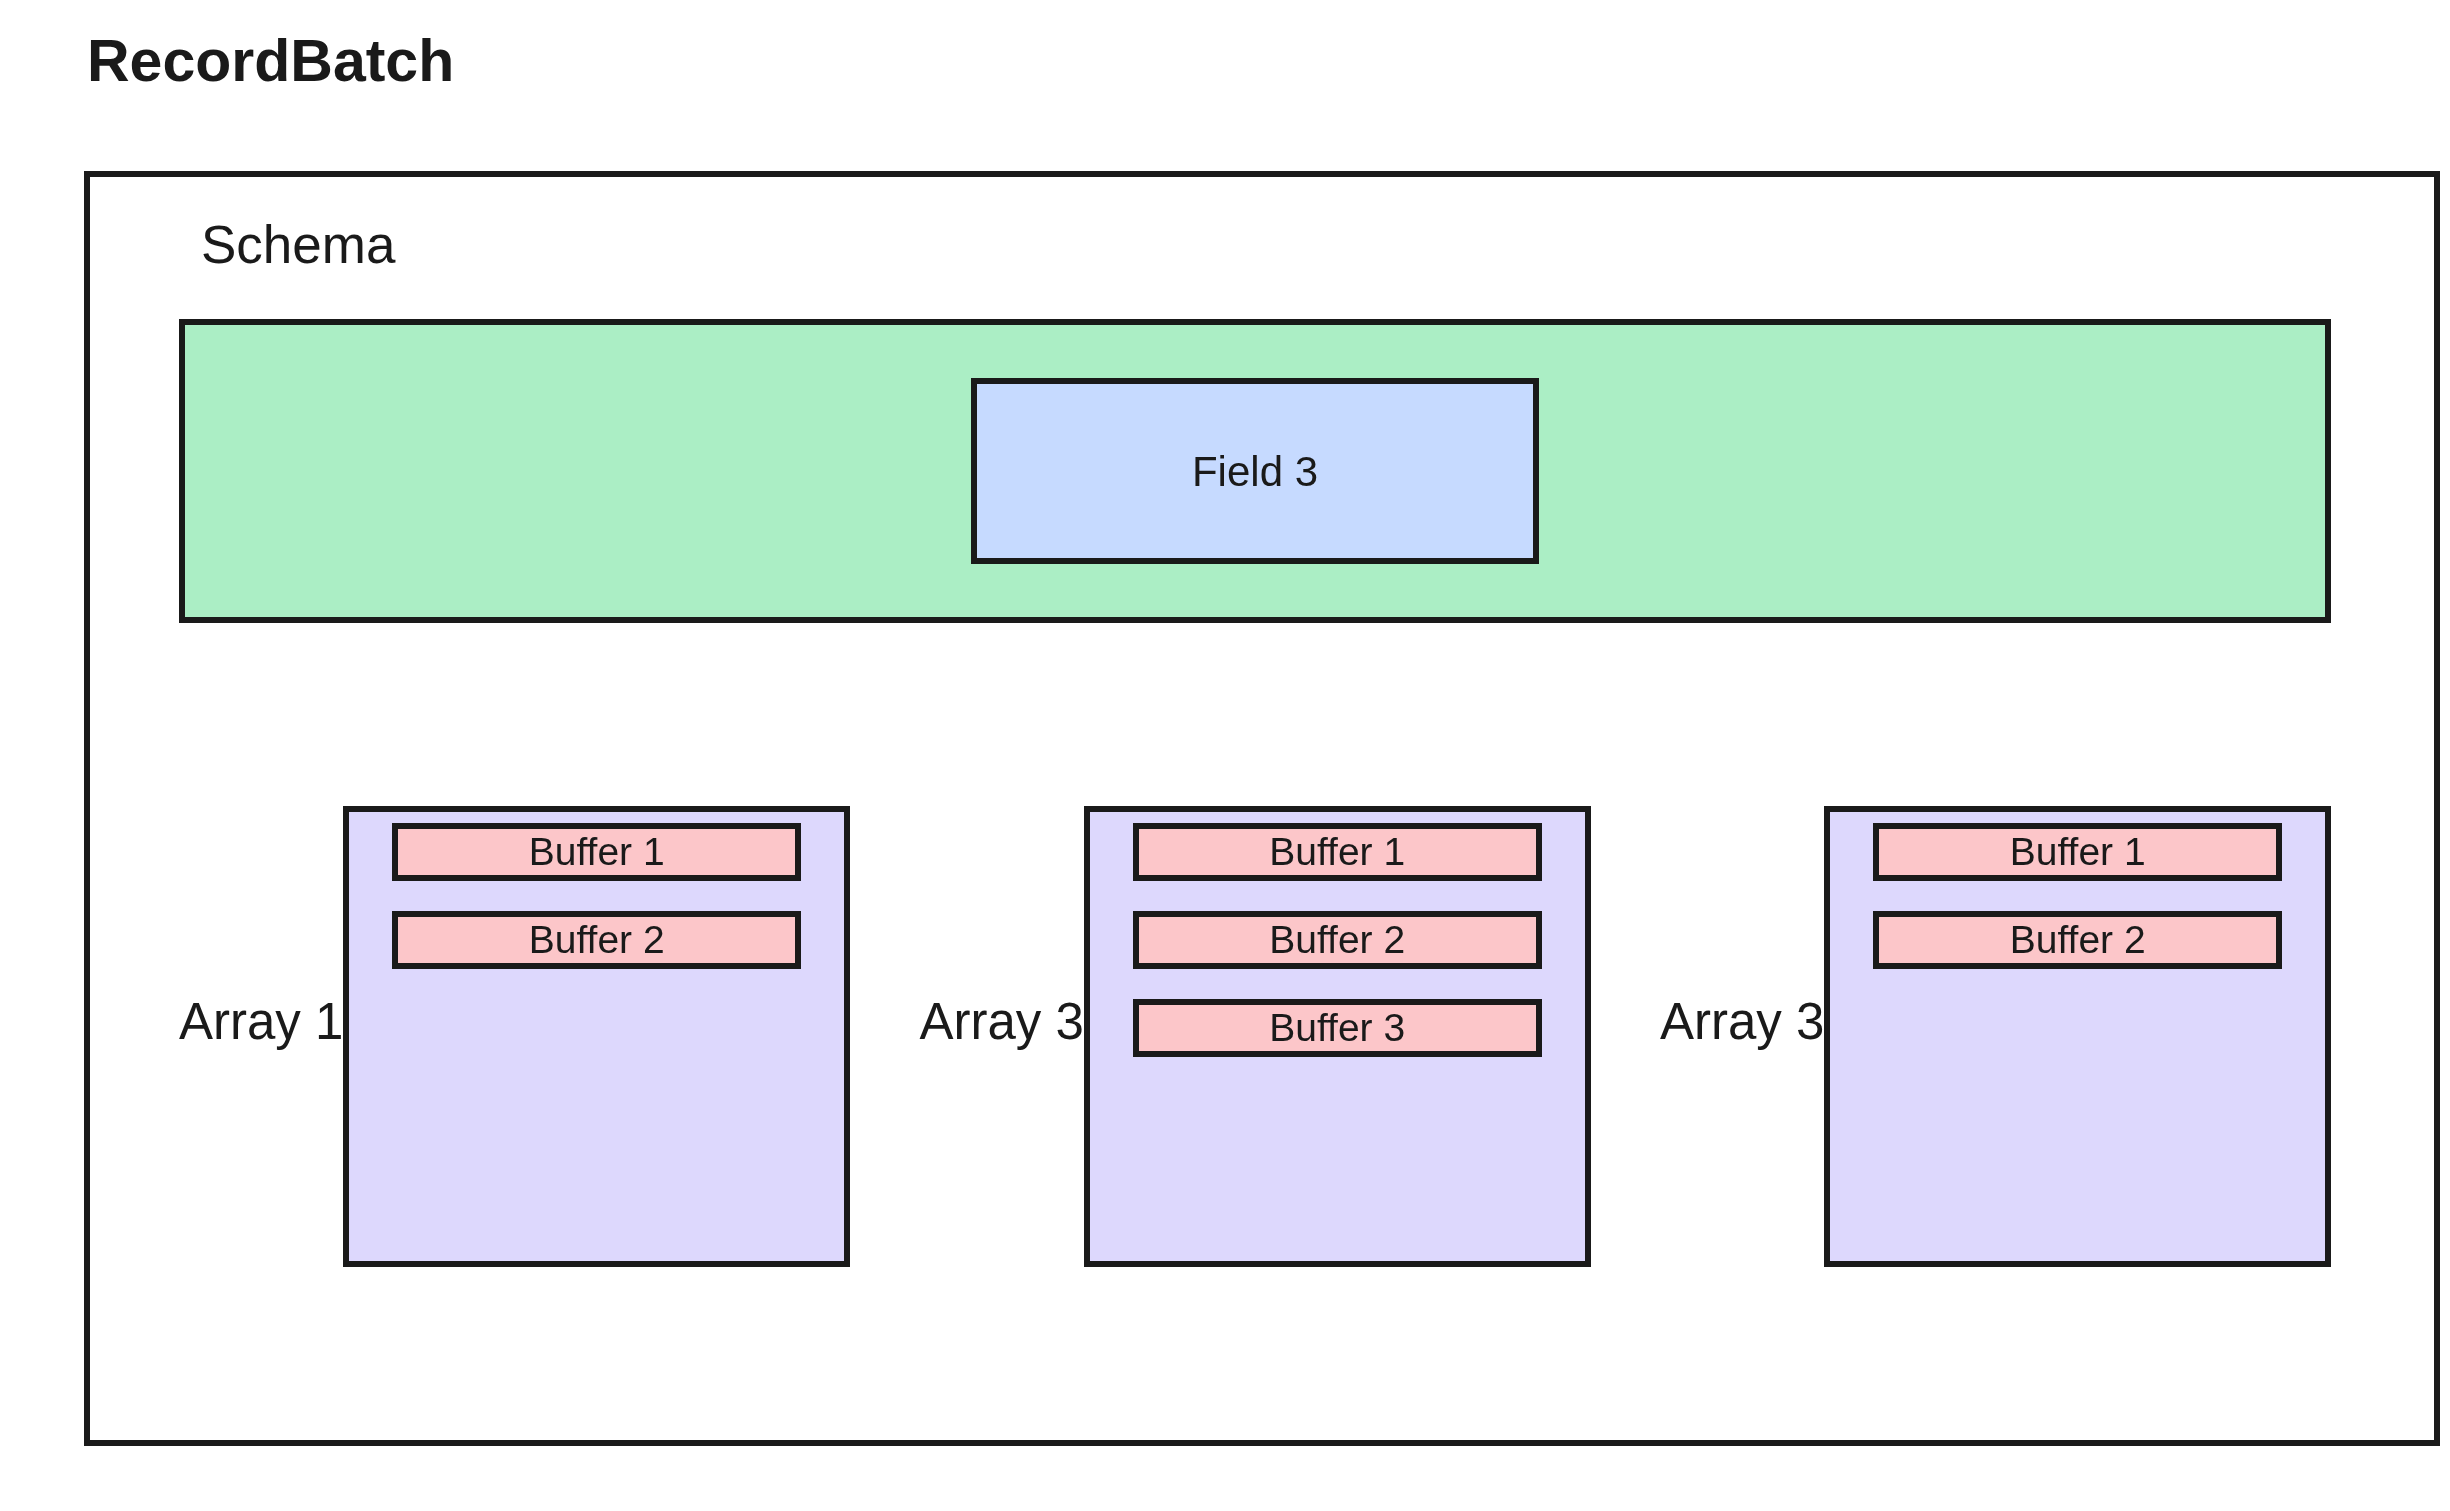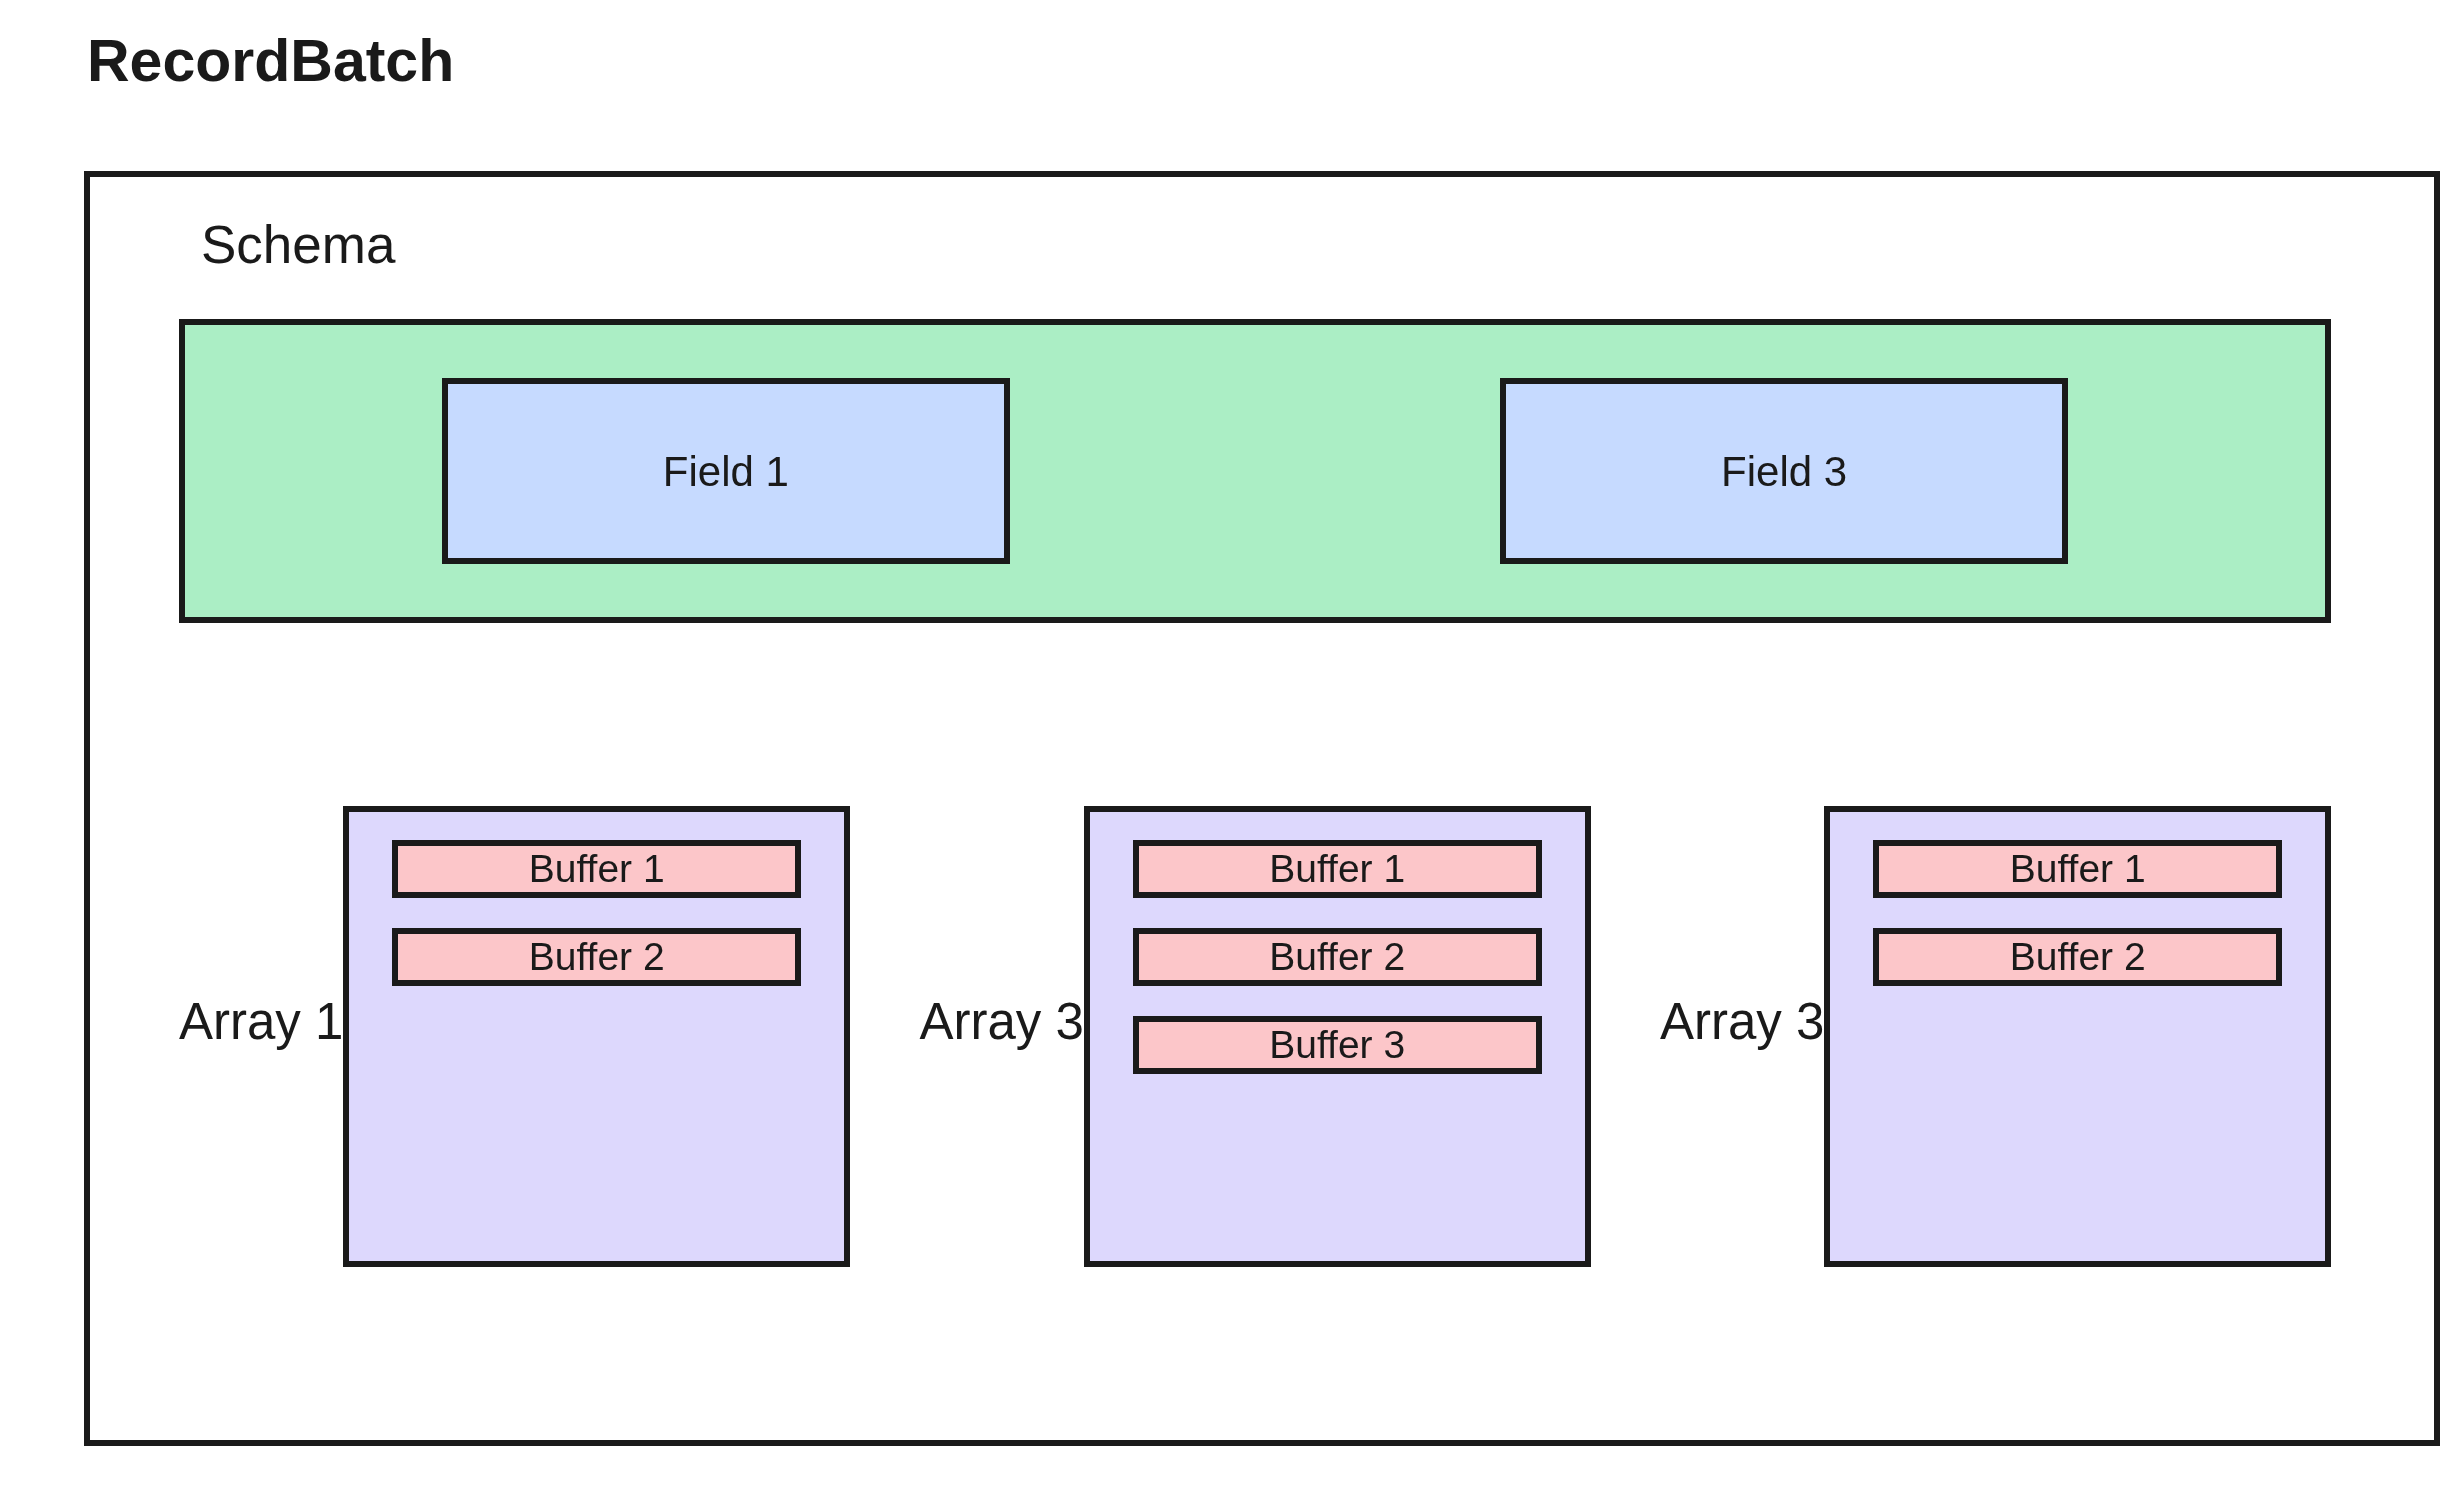--- a/index.html
+++ b/index.html
@@ -123,21 +123,21 @@
     white-space: nowrap;
     margin-bottom: 30px;
   }
 
   .array-box {
     width: 671px;
     height: 461px;
     box-sizing: border-box;
     border: 6.9px solid #1a1a1a;
     background: #ddd8fd;
-    padding: 28px 43px 0 43px;
+    padding: 11px 43px 0 43px;
   }
 
   .buffer-box {
     width: 100%;
     height: 58px;
     box-sizing: border-box;
     border: 6.9px solid #1a1a1a;
     background: #fcc6c9;
     display: flex;
     align-items: center;
@@ -156,23 +156,20 @@
 
   <div class="record-batch-title">RecordBatch</div>
 
   <div class="recordbatch-frame"></div>
 
   <div class="schema-label">Schema</div>
 
   <div class="schema-band">
     <div class="fields-row">
       <div class="field-box">
-        <span>Field 1</span>
-      </div>
-      <div class="field-box">
         <span>Field 3</span>
       </div>
     </div>
   </div>
 
   <div class="arrays-row">
 
     <div class="array-col">
       <div class="array-label">Array 1</div>
       <div class="array-box">

